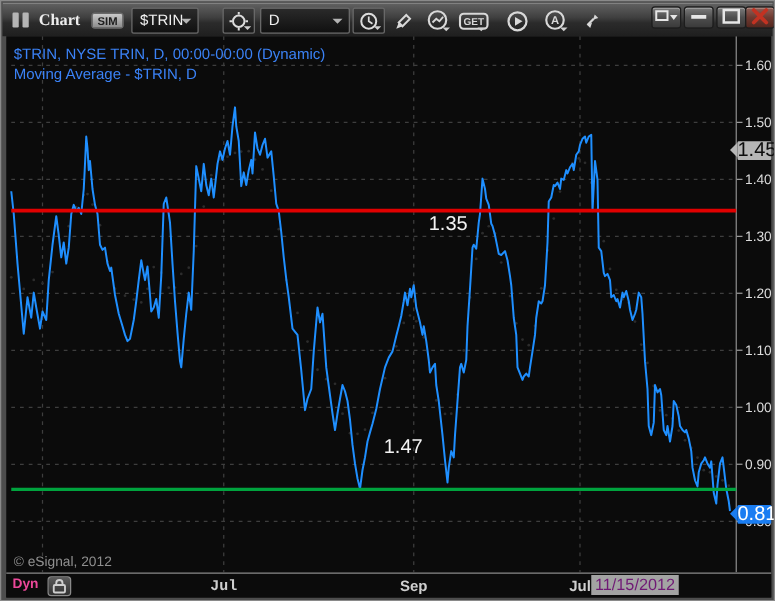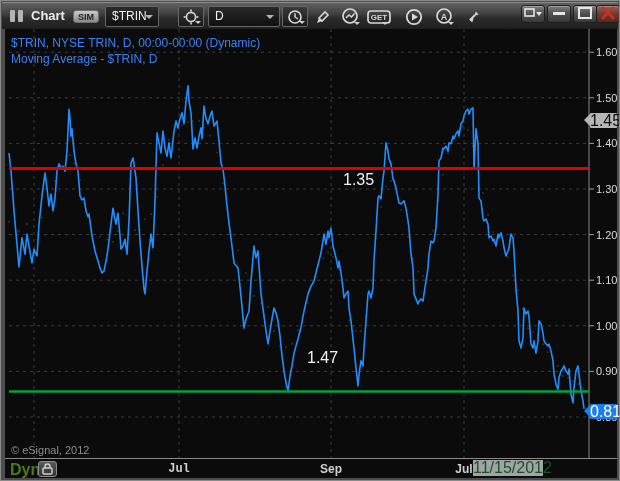--- a/index.html
+++ b/index.html
@@ -5,21 +5,21 @@
   html,body{margin:0;padding:0;background:#222;}
   *{box-sizing:border-box;font-family:"Liberation Sans",sans-serif;}
   .window{position:relative;width:620px;height:481px;background:#4d4d4d;border:1px solid #8a8a8a;overflow:hidden;}
   
   .titlebar{position:absolute;left:1px;top:1px;right:1px;height:27px;
     background:linear-gradient(#636363,#3f3f3f 45%,#2b2b2b 60%,#1f1f1f);
     box-shadow:inset 0 1px 0 #8c8c8c;}
   .win-icon{position:absolute;left:8px;top:8px;width:15px;height:12px;}
   .win-icon i{position:absolute;top:0;width:5px;height:12px;background:#b5b5b5;border-radius:1px;}
   .win-icon i:first-child{left:0}.win-icon i:last-child{left:8px}
-  .title{position:absolute;left:29px;top:6px;font-size:13px;font-weight:bold;color:#ededed;}
+  .title{position:absolute;left:29px;top:6px;font-size:13px;font-weight:bold;color:#ededed;font-family:Liberation Serif, serif;}
   .sim-badge{position:absolute;left:71px;top:8px;padding:0 4px;height:13px;line-height:13px;
     font-size:9px;font-weight:bold;color:#1d1d1d;background:linear-gradient(#cacaca,#8b8b8b);
     border-radius:3px;border:1px solid #6d6d6d;}
   .combo{position:absolute;top:4px;height:21px;background:linear-gradient(#2a2a2a,#101010);
     border:1px solid #686868;border-radius:2px;color:#f0f0f0;font-size:12px;line-height:19px;padding:0 6px;}
   .combo .caret{position:absolute;right:5px;top:8px;width:0;height:0;
     border-left:4px solid transparent;border-right:4px solid transparent;border-top:4px solid #b4b4b4;}
   .combo.symbol{left:103px;width:54px;}
   .combo.interval{left:206px;width:72px;}
   .tool-btn{position:absolute;top:4px;width:26px;height:21px;background:linear-gradient(#3a3a3a,#181818);
@@ -45,26 +45,26 @@
     text-align:center;border-radius:1px;}
   .axis-badge:before{content:"";position:absolute;left:-6px;top:1px;width:0;height:0;
     border-top:6px solid transparent;border-bottom:6px solid transparent;}
   .badge-gray{background:#b6b6b6;color:#0d0d0d;}
   .badge-gray:before{border-right:6px solid #b6b6b6;}
   .badge-blue{background:#1a7df2;color:#ffffff;}
   .badge-blue:before{border-right:6px solid #1a7df2;}
   .price-axis-hit{position:absolute;left:584px;top:0;width:28px;height:429px;}
   
   .time-axis{position:absolute;left:0;top:429px;width:612px;height:20px;background:#0b0b0b;border-top:1px solid #8a8a8a;}
-  .dyn-label{position:absolute;left:5px;top:2px;color:#4d7c0f;font-size:16px;font-weight:bold;}
+  .dyn-label{position:absolute;left:5px;top:2px;color:#ec4899;font-size:11px;font-weight:bold;}
   .lock-btn{position:absolute;left:33px;top:2px;width:19px;height:16px;background:linear-gradient(#5b5b5b,#303030);
     border:1px solid #8a8a8a;border-radius:3px;padding:0;cursor:pointer;}
   .x-label{position:absolute;top:3px;transform:translateX(-50%);color:#cfcfcf;font-size:12px;font-weight:bold;}
   .date-badge{position:absolute;left:468px;top:1px;width:70px;height:16px;line-height:16px;text-align:center;
-    background:#a3a3a3;color:#14532d;font-size:16px;}
+    background:#a3a3a3;color:#701a75;font-size:13px;}
 </style>
 </head>
 <body>
 
 <div class="window">
 
   <div class="titlebar">
     <span class="win-icon">
         <i></i>
         <i></i>

